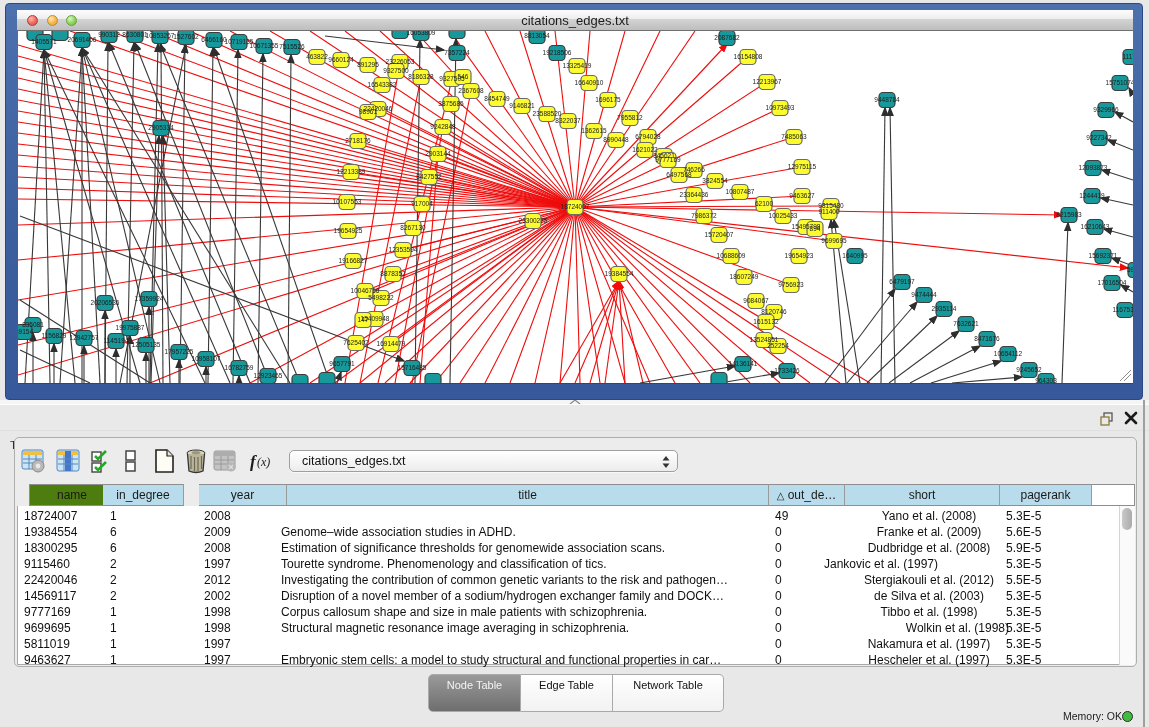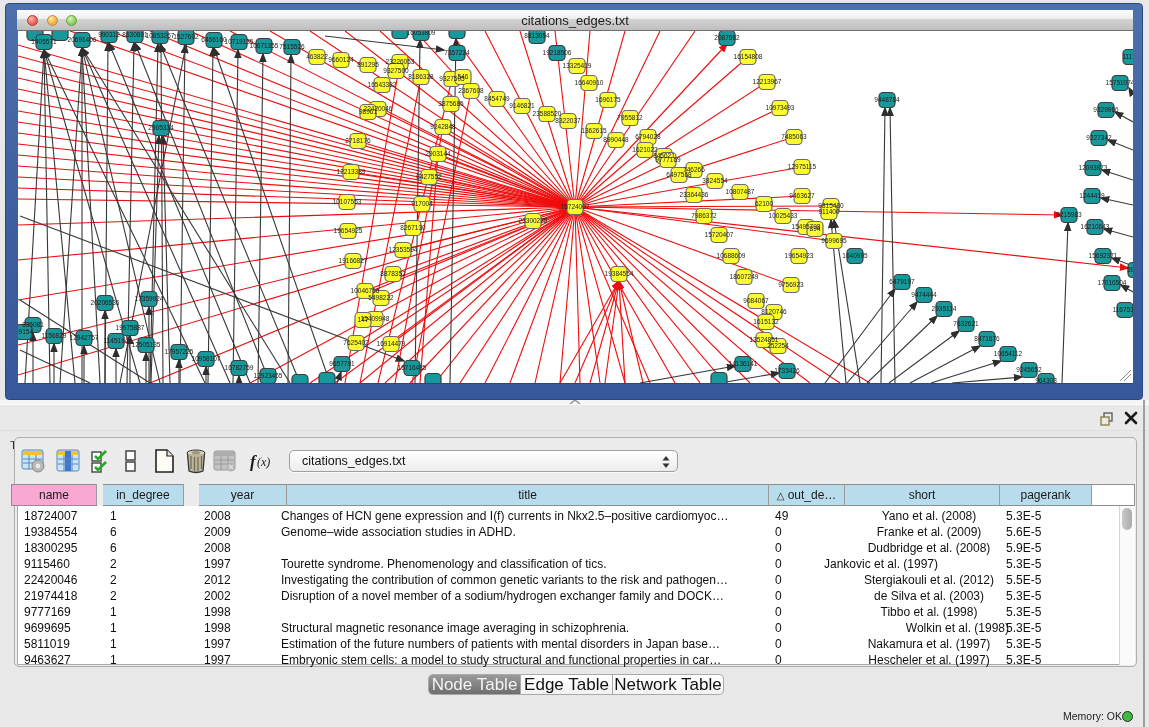--- a/index.html
+++ b/index.html
@@ -14,21 +14,21 @@
 .title { position:absolute; width:100%; text-align:center; top:3px; font-size:13px; color:#1c1c1c; }
 .panelhead { position:absolute; left:0; top:404px; width:1149px; height:27px;
        background:#e9e9e9; border-top:1px solid #fdfdfd; border-bottom:1px solid #e0e0e0; }
 .container { position:absolute; left:14px; top:437px; width:1123px; height:230px;
        background:#ececec; border:1px solid #aeaeae; border-radius:5px; }
 .thead { position:absolute; top:484px; height:22px; background:#b9dcec;
        border:1px solid #8e8e8e; border-right:1px solid #9a9a9a; font-size:12px; color:#1a1a1a;
        text-align:center; line-height:21px; }
 .tr { position:absolute; left:17px; width:1102px; height:16px; font-size:12px; color:#101010; }
 .tr span { position:absolute; top:1px; white-space:nowrap; }
-.tab { position:absolute; top:674px; height:21px; font-size:17px; text-align:center;
+.tab { position:absolute; top:674px; height:38px; font-size:11px; text-align:center;
         line-height:20px; color:#111; background:linear-gradient(180deg,#ffffff,#f2f2f2); border:1px solid #a9a9a9; }
 </style></head>
 <body>
 
 <div class="win"></div>
 <div class="titlebar">
   <div class="tl" style="left:10px;background:radial-gradient(circle at 35% 30%,#ffb6ad,#ee6a5f 55%,#d5473c);border:1px solid #b33c34;"></div>
   <div class="tl" style="left:29.5px;background:radial-gradient(circle at 35% 30%,#ffe9b0,#f6b54c 55%,#e09a31);border:1px solid #c08b2d;"></div>
   <div class="tl" style="left:49px;background:radial-gradient(circle at 35% 30%,#d8f6c0,#93d262 55%,#6fb73f);border:1px solid #62a438;"></div>
   <div class="title">citations_edges.txt</div>
@@ -547,52 +547,52 @@
   </svg>
 
 <div style="position:absolute;left:289px;top:450px;width:389px;height:22px;border:1px solid #9f9f9f;border-radius:5px;background:linear-gradient(180deg,#ffffff,#ececec);box-shadow:0 1px 0 rgba(255,255,255,.7);">
   <div style="position:absolute;left:12px;top:3px;font-size:12.5px;color:#111;">citations_edges.txt</div>
   <svg style="position:absolute;right:6px;top:4px" width="10" height="14">
       <path d="M5,1 L8.5,5.5 L1.5,5.5 z" fill="#333"></path>
       <path d="M5,13 L8.5,8.5 L1.5,8.5 z" fill="#333"></path>
     </svg>
 </div>
 
-<div class="thead" style="left:11px;width:86px;background:#f9a8d4;">name</div>
+<div class="thead" style="left:29px;width:86px;background:#4d7c0f;">name</div>
 <div class="thead" style="left:103px;width:81px;border-left:none;">in_degree</div>
 <div class="thead" style="left:199px;width:88px;border-left:none;">year</div>
 <div class="thead" style="left:287px;width:482px;border-left:none;">title</div>
 <div class="thead" style="left:769px;width:76px;border-left:none;"><span style="font-size:10px;">△</span> out_de…</div>
 <div class="thead" style="left:845px;width:155px;border-left:none;">short</div>
 <div class="thead" style="left:1000px;width:92px;border-left:none;">pagerank</div>
 <div style="position:absolute;left:1092px;top:484px;width:43px;height:22px;background:#fff;border:1px solid #8e8e8e;border-left:none;"></div>
 
 <div style="position:absolute;left:17px;top:506px;width:1118px;height:159px;background:#fff;border:1px solid #a9a9a9;border-top:none;"></div>
 <div class="tr" style="top:508px">
     <span style="left:7px">18724007</span>
     <span style="left:93px">1</span>
     <span style="left:187px">2008</span>
-    <span style="left:264px">Changes of HCN gene expression and I(f) currents in Nkx2.5–positive cardiomyoc…</span>
     <span style="left:758px">49</span>
     <span style="left:832px;width:160px;text-align:center">Yano et al. (2008)</span>
     <span style="left:989px">5.3E-5</span>
   </div>
 <div class="tr" style="top:524px">
     <span style="left:7px">19384554</span>
     <span style="left:93px">6</span>
     <span style="left:187px">2009</span>
     <span style="left:264px">Genome–wide association studies in ADHD.</span>
     <span style="left:758px">0</span>
     <span style="left:832px;width:160px;text-align:center">Franke et al. (2009)</span>
     <span style="left:989px">5.6E-5</span>
   </div>
 <div class="tr" style="top:540px">
     <span style="left:7px">18300295</span>
     <span style="left:93px">6</span>
     <span style="left:187px">2008</span>
+    <span style="left:264px">Estimation of significance thresholds for genomewide association scans.</span>
     <span style="left:758px">0</span>
     <span style="left:832px;width:160px;text-align:center">Dudbridge et al. (2008)</span>
     <span style="left:989px">5.9E-5</span>
   </div>
 <div class="tr" style="top:556px">
     <span style="left:7px">9115460</span>
     <span style="left:93px">2</span>
     <span style="left:187px">1997</span>
     <span style="left:264px">Tourette syndrome. Phenomenology and classification of tics.</span>
     <span style="left:758px">0</span>
@@ -602,50 +602,50 @@
 <div class="tr" style="top:572px">
     <span style="left:7px">22420046</span>
     <span style="left:93px">2</span>
     <span style="left:187px">2012</span>
     <span style="left:264px">Investigating the contribution of common genetic variants to the risk and pathogen…</span>
     <span style="left:758px">0</span>
     <span style="left:832px;width:160px;text-align:center">Stergiakouli et al. (2012)</span>
     <span style="left:989px">5.5E-5</span>
   </div>
 <div class="tr" style="top:588px">
-    <span style="left:7px">21974418</span>
+    <span style="left:7px">14569117</span>
     <span style="left:93px">2</span>
     <span style="left:187px">2002</span>
     <span style="left:264px">Disruption of a novel member of a sodium/hydrogen exchanger family and DOCK…</span>
     <span style="left:758px">0</span>
     <span style="left:832px;width:160px;text-align:center">de Silva et al. (2003)</span>
     <span style="left:989px">5.3E-5</span>
   </div>
 <div class="tr" style="top:604px">
     <span style="left:7px">9777169</span>
     <span style="left:93px">1</span>
     <span style="left:187px">1998</span>
+    <span style="left:264px">Corpus callosum shape and size in male patients with schizophrenia.</span>
     <span style="left:758px">0</span>
     <span style="left:832px;width:160px;text-align:center">Tibbo et al. (1998)</span>
     <span style="left:989px">5.3E-5</span>
   </div>
 <div class="tr" style="top:620px">
     <span style="left:7px">9699695</span>
     <span style="left:93px">1</span>
     <span style="left:187px">1998</span>
     <span style="left:264px">Structural magnetic resonance image averaging in schizophrenia.</span>
     <span style="left:758px">0</span>
     <span style="left:832px;width:160px;text-align:right">Wolkin et al. (1998)</span>
     <span style="left:989px">5.3E-5</span>
   </div>
 <div class="tr" style="top:636px">
     <span style="left:7px">5811019</span>
     <span style="left:93px">1</span>
     <span style="left:187px">1997</span>
-    <span style="left:264px">Estimation of the future numbers of patients with mental disorders in Japan base…</span>
     <span style="left:758px">0</span>
     <span style="left:832px;width:160px;text-align:center">Nakamura et al. (1997)</span>
     <span style="left:989px">5.3E-5</span>
   </div>
 <div class="tr" style="top:652px">
     <span style="left:7px">9463627</span>
     <span style="left:93px">1</span>
     <span style="left:187px">1997</span>
     <span style="left:264px">Embryonic stem cells: a model to study structural and functional properties in car…</span>
     <span style="left:758px">0</span>

